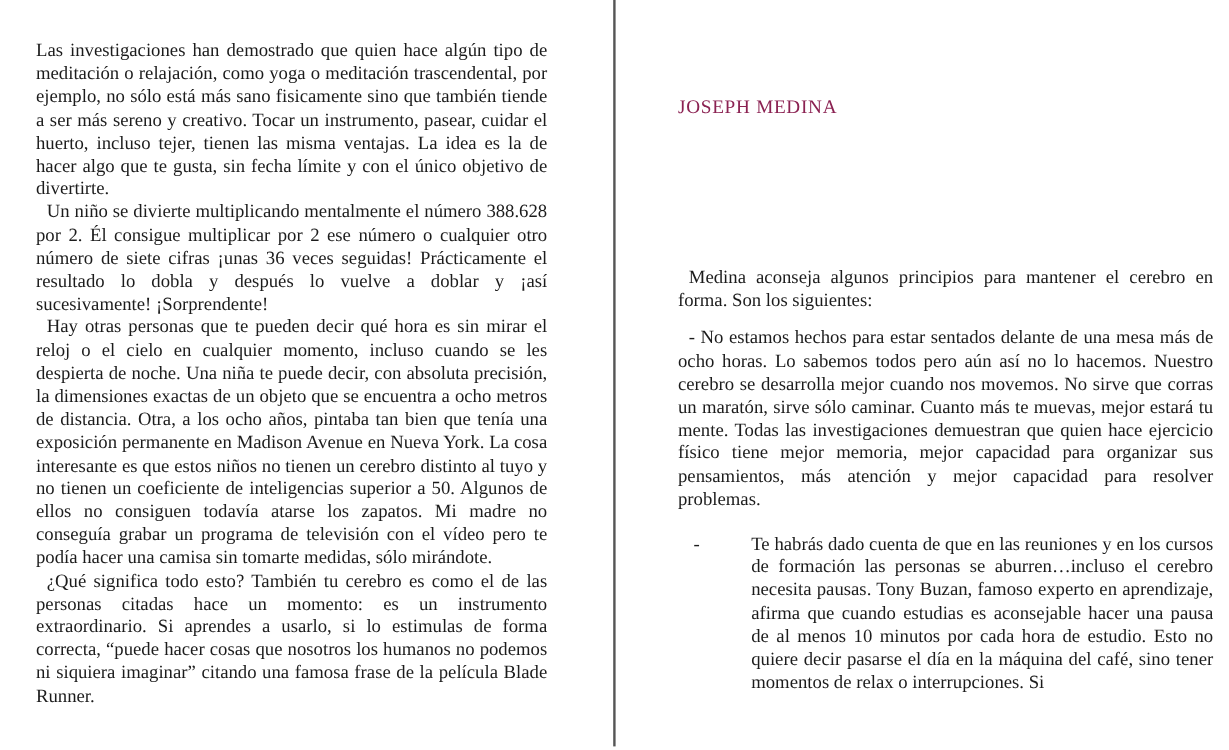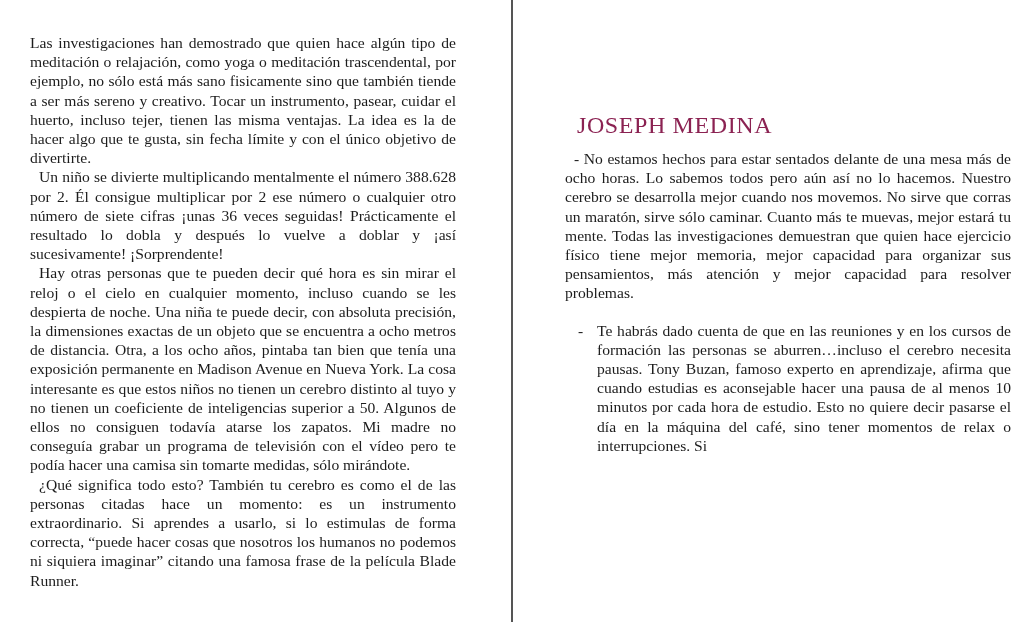--- a/index.html
+++ b/index.html
@@ -48,58 +48,59 @@
   }
   .para {
     margin: 0;
     font-size: 15.6px;
     line-height: 19.2px;
     text-align: justify;
   }
   .indent { text-indent: 9px; }
   .gap { margin-top: 0; }
   .chapter-heading {
-    margin: 12px;
-    padding-top: 101px;
-    font-size: 24px;
+    margin: 0;
+    padding-top: 78px;
+    font-size: 16px;
     line-height: 24px;
     font-weight: normal;
     letter-spacing: 0.6px;
     color: var(--heading);
   }
   .intro { margin-top: 120px; }
-  .bullet-inline { margin-top: 0; }
+  .bullet-inline { margin-top: 12px; }
   .bullet-hanging {
     display: flex;
     margin-top: 18px;
   }
   .bullet-hanging .dash {
     flex: 0 0 32px;
     padding-left: 13px;
     font-size: 15.6px;
     line-height: 19.2px;
   }
-  .bullet-hanging .para { flex: 1; }
+  .bullet-hanging .para { flex: 1; margin-left: 29px; }
 </style>
 </head>
 <body>
 
 <div class="book">
 
   <div class="page page-left">
     <p class="para">Las investigaciones han demostrado que quien hace algún tipo de meditación o relajación, como yoga o meditación trascendental, por ejemplo, no sólo está más sano fisicamente sino que también tiende a ser más sereno y creativo. Tocar un instrumento, pasear, cuidar el huerto, incluso tejer, tienen las misma ventajas. La idea es la de hacer algo que te gusta, sin fecha límite y con el único objetivo de divertirte.</p>
     <p class="para indent">Un niño se divierte multiplicando mentalmente el número 388.628 por 2. Él consigue multiplicar por 2 ese número o cualquier otro número de siete cifras ¡unas 36 veces seguidas! Prácticamente el resultado lo dobla y después lo vuelve a doblar y ¡así sucesivamente! ¡Sorprendente!</p>
     <p class="para indent gap">Hay otras personas que te pueden decir qué hora es sin mirar el reloj o el cielo en cualquier momento, incluso cuando se les despierta de noche. Una niña te puede decir, con absoluta precisión, la dimensiones exactas de un objeto que se encuentra a ocho metros de distancia. Otra, a los ocho años, pintaba tan bien que tenía una exposición permanente en Madison Avenue en Nueva York. La cosa interesante es que estos niños no tienen un cerebro distinto al tuyo y no tienen un coeficiente de inteligencias superior a 50. Algunos de ellos no consiguen todavía atarse los zapatos. Mi madre no conseguía grabar un programa de televisión con el vídeo pero te podía hacer una camisa sin tomarte medidas, sólo mirándote.</p>
     <p class="para indent gap">¿Qué significa todo esto? También tu cerebro es como el de las personas citadas hace un momento: es un instrumento extraordinario. Si aprendes a usarlo, si lo estimulas de forma correcta, “puede hacer cosas que nosotros los humanos no podemos ni siquiera imaginar” citando una famosa frase de la película Blade Runner.</p>
   </div>
 
   <div class="divider"></div>
 
   <div class="page page-right">
     <h1 class="chapter-heading">JOSEPH MEDINA</h1>
+    <p class="para indent intro">Medina aconseja algunos principios para mantener el cerebro en forma. Son los siguientes:</p>
     <p class="para indent bullet-inline">- No estamos hechos para estar sentados delante de una mesa más de ocho horas. Lo sabemos todos pero aún así no lo hacemos. Nuestro cerebro se desarrolla mejor cuando nos movemos. No sirve que corras un maratón, sirve sólo caminar. Cuanto más te muevas, mejor estará tu mente. Todas las investigaciones demuestran que quien hace ejercicio físico tiene mejor memoria, mejor capacidad para organizar sus pensamientos, más atención y mejor capacidad para resolver problemas.</p>
     <div class="bullet-hanging">
       <span class="dash">-</span>
       <p class="para">Te habrás dado cuenta de que en las reuniones y en los cursos de formación las personas se aburren…incluso el cerebro necesita pausas. Tony Buzan, famoso experto en aprendizaje, afirma que cuando estudias es aconsejable hacer una pausa de al menos 10 minutos por cada hora de estudio. Esto no quiere decir pasarse el día en la máquina del café, sino tener momentos de relax o interrupciones. Si</p>
     </div>
   </div>
 
 </div>
 
 </body></html>

